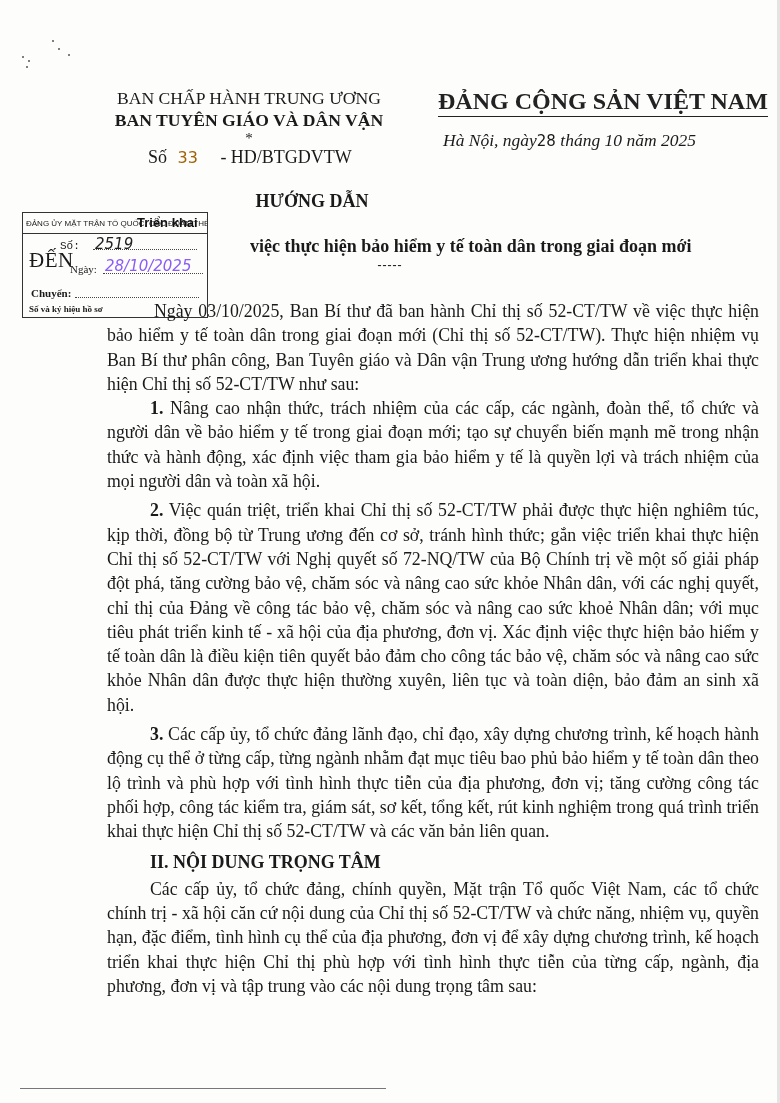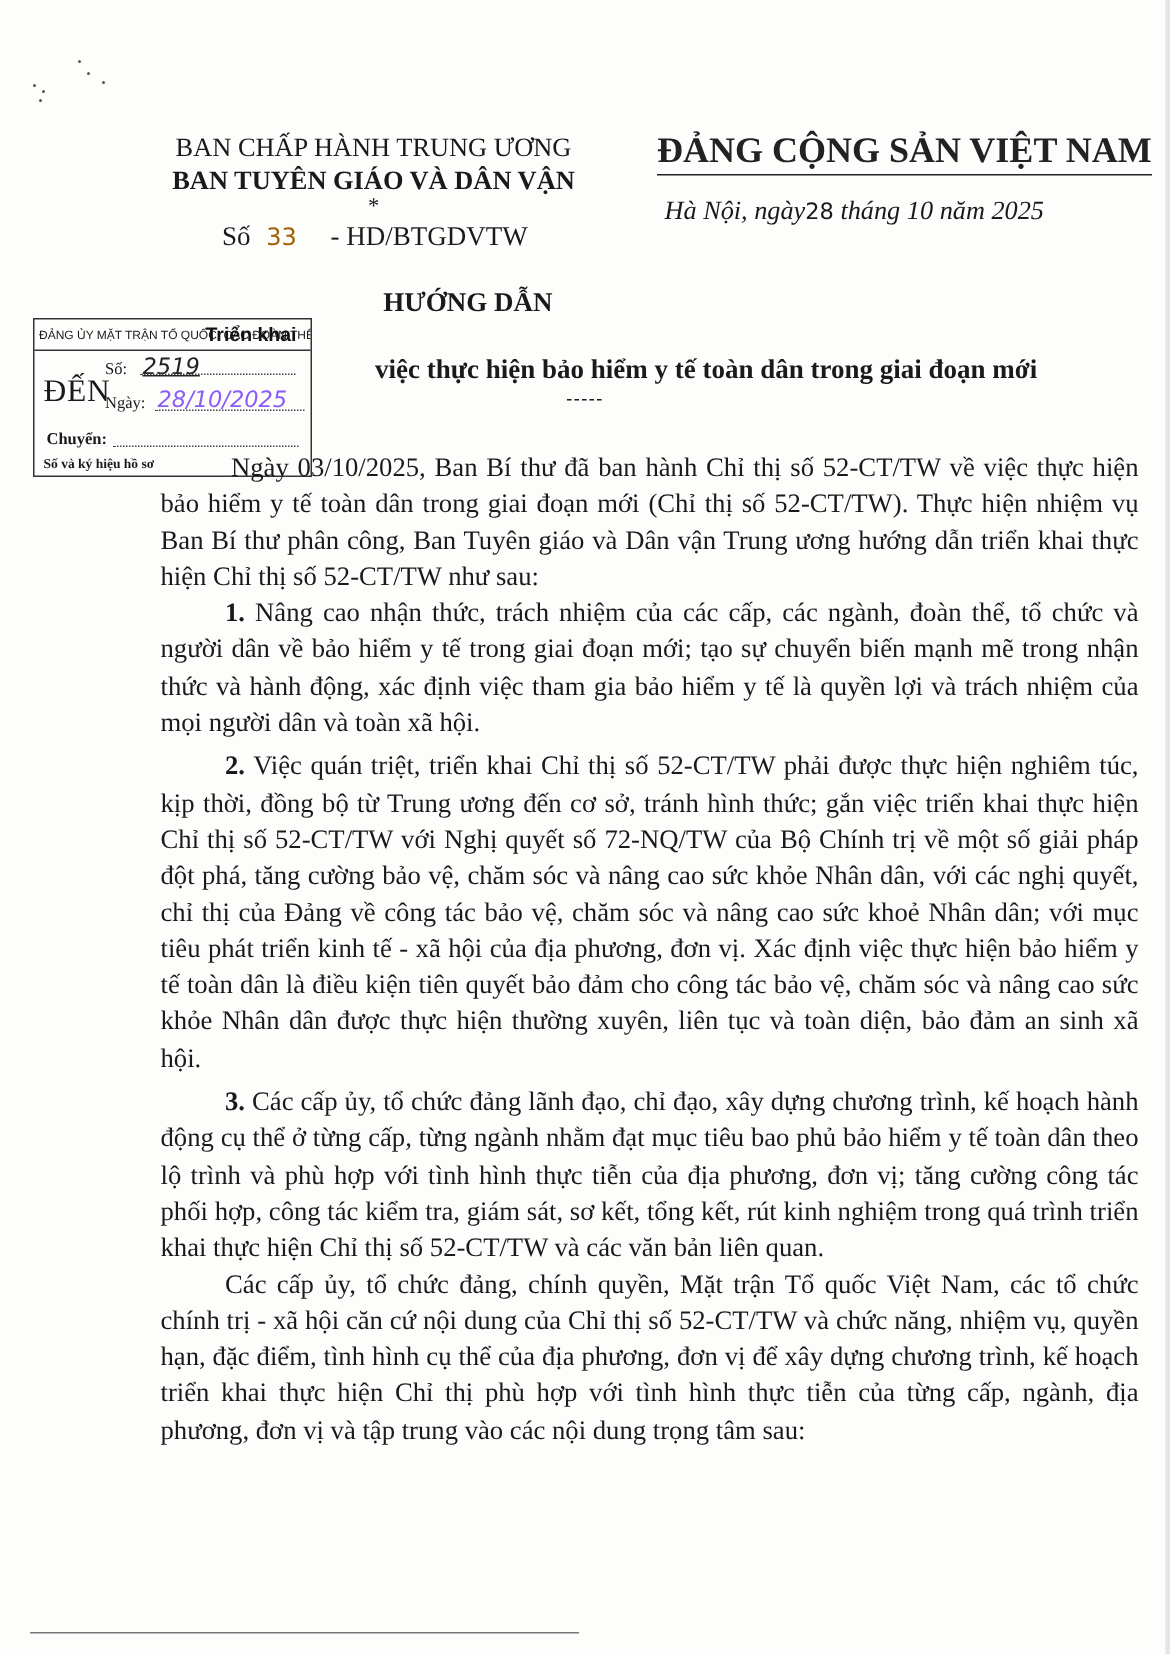--- a/index.html
+++ b/index.html
@@ -31,22 +31,22 @@
   
   .title { left: 0; width: 624px; top: 191px; text-align: center; font-size: 18px; font-weight: bold; }
   .sub1 { left: 242px; top: 213px; font-size: 18px; font-weight: bold; }
   .sub2 { left: 250px; top: 236px; font-size: 18px; font-weight: bold; }
   .dashes { left: 0; width: 780px; top: 258px; text-align: center; font-size: 12px; font-weight: bold; letter-spacing: 1px; }
 
   
   .stamp { position: absolute; left: 22px; top: 212px; width: 184px; height: 104px; border: 1.3px solid #333; background: transparent; }
   .stamp .row1 { position: absolute; left: 0; top: 0; width: 100%; height: 21px; border-bottom: 1.3px solid #333; font-family: "Liberation Sans", sans-serif; font-size: 8px; line-height: 21px; padding-left: 3px; box-sizing: border-box; overflow: hidden; white-space: nowrap; transform-origin: left; }
   .stamp .den { position: absolute; left: 6px; top: 35px; font-size: 21px; letter-spacing: 0.5px; }
-  .stamp .so-label { position: absolute; left: 47px; top: 27px; font-size: 11px; }
-  .stamp .so-val { position: absolute; left: 72px; top: 22px; font-family: "DejaVu Sans", sans-serif; font-style: italic; font-size: 15px; color: #222; text-decoration: underline; }
+  .stamp .so-label { position: absolute; left: 37px; top: 27px; font-size: 11px; font-family: Liberation Mono, monospace; }
+  .stamp .so-val { position: absolute; left: 72px; top: 22px; font-family: "DejaVu Sans", sans-serif; font-style: italic; font-size: 15px; color: #222; }
   .stamp .so-dots { position: absolute; left: 70px; top: 36px; width: 104px; border-bottom: 1.5px dotted #444; }
   .stamp .ngay-label { position: absolute; left: 47px; top: 50px; font-size: 11px; }
   .stamp .ngay-val { position: absolute; left: 82px; top: 44px; font-family: "DejaVu Sans", sans-serif; font-style: italic; font-size: 15px; color: #8b5cf6; }
   .stamp .ngay-dots { position: absolute; left: 80px; top: 60px; width: 100px; border-bottom: 1.5px dotted #444; }
   .stamp .chuyen { position: absolute; left: 8px; top: 74px; font-size: 11px; font-weight: bold; }
   .stamp .chuyen-dots { position: absolute; left: 52px; top: 84px; width: 124px; border-bottom: 1.5px dotted #444; }
   .stamp .hoso { position: absolute; left: 6px; top: 91px; font-size: 9px; font-weight: bold; }
   .stamp .trien { position: absolute; left: 114px; top: 2px; font-size: 13px; font-weight: bold; font-family: "Liberation Sans", sans-serif; color: #111; }
 
   
@@ -108,17 +108,18 @@
     <div class="chuyen">Chuyển:</div>
     <div class="chuyen-dots"></div>
     <div class="hoso">Số và ký hiệu hồ sơ</div>
   </div>
 
   <div class="body">
     <p class="intro-indent">Ngày 03/10/2025, Ban Bí thư đã ban hành Chỉ thị số 52-CT/TW về việc thực hiện bảo hiểm y tế toàn dân trong giai đoạn mới (Chỉ thị số 52-CT/TW). Thực hiện nhiệm vụ Ban Bí thư phân công, Ban Tuyên giáo và Dân vận Trung ương hướng dẫn triển khai thực hiện Chỉ thị số 52-CT/TW như sau:</p>
     <p><span class="num">1.</span> <span>Nâng cao nhận thức, trách nhiệm của các cấp, các ngành, đoàn thể, tổ chức và người dân về bảo hiểm y tế trong giai đoạn mới; tạo sự chuyển biến mạnh mẽ trong nhận thức và hành động, xác định việc tham gia bảo hiểm y tế là quyền lợi và trách nhiệm của mọi người dân và toàn xã hội.</span></p>
     <p class="para-gap"><span class="num">2.</span> <span>Việc quán triệt, triển khai Chỉ thị số 52-CT/TW phải được thực hiện nghiêm túc, kịp thời, đồng bộ từ Trung ương đến cơ sở, tránh hình thức; gắn việc triển khai thực hiện Chỉ thị số 52-CT/TW với Nghị quyết số 72-NQ/TW của Bộ Chính trị về một số giải pháp đột phá, tăng cường bảo vệ, chăm sóc và nâng cao sức khỏe Nhân dân, với các nghị quyết, chỉ thị của Đảng về công tác bảo vệ, chăm sóc và nâng cao sức khoẻ Nhân dân; với mục tiêu phát triển kinh tế - xã hội của địa phương, đơn vị. Xác định việc thực hiện bảo hiểm y tế toàn dân là điều kiện tiên quyết bảo đảm cho công tác bảo vệ, chăm sóc và nâng cao sức khỏe Nhân dân được thực hiện thường xuyên, liên tục và toàn diện, bảo đảm an sinh xã hội.</span></p>
     <p class="para-gap"><span class="num">3.</span> <span>Các cấp ủy, tổ chức đảng lãnh đạo, chỉ đạo, xây dựng chương trình, kế hoạch hành động cụ thể ở từng cấp, từng ngành nhằm đạt mục tiêu bao phủ bảo hiểm y tế toàn dân theo lộ trình và phù hợp với tình hình thực tiễn của địa phương, đơn vị; tăng cường công tác phối hợp, công tác kiểm tra, giám sát, sơ kết, tổng kết, rút kinh nghiệm trong quá trình triển khai thực hiện Chỉ thị số 52-CT/TW và các văn bản liên quan.</span></p>
+    <div class="section" style="margin-top:6px">II. NỘI DUNG TRỌNG TÂM</div>
     <p>Các cấp ủy, tổ chức đảng, chính quyền, Mặt trận Tổ quốc Việt Nam, các tổ chức chính trị - xã hội căn cứ nội dung của Chỉ thị số 52-CT/TW và chức năng, nhiệm vụ, quyền hạn, đặc điểm, tình hình cụ thể của địa phương, đơn vị để xây dựng chương trình, kế hoạch triển khai thực hiện Chỉ thị phù hợp với tình hình thực tiễn của từng cấp, ngành, địa phương, đơn vị và tập trung vào các nội dung trọng tâm sau:</p>
   </div>
 
   <div class="bottom-rule"></div>
 </div>
 
 </body></html>

